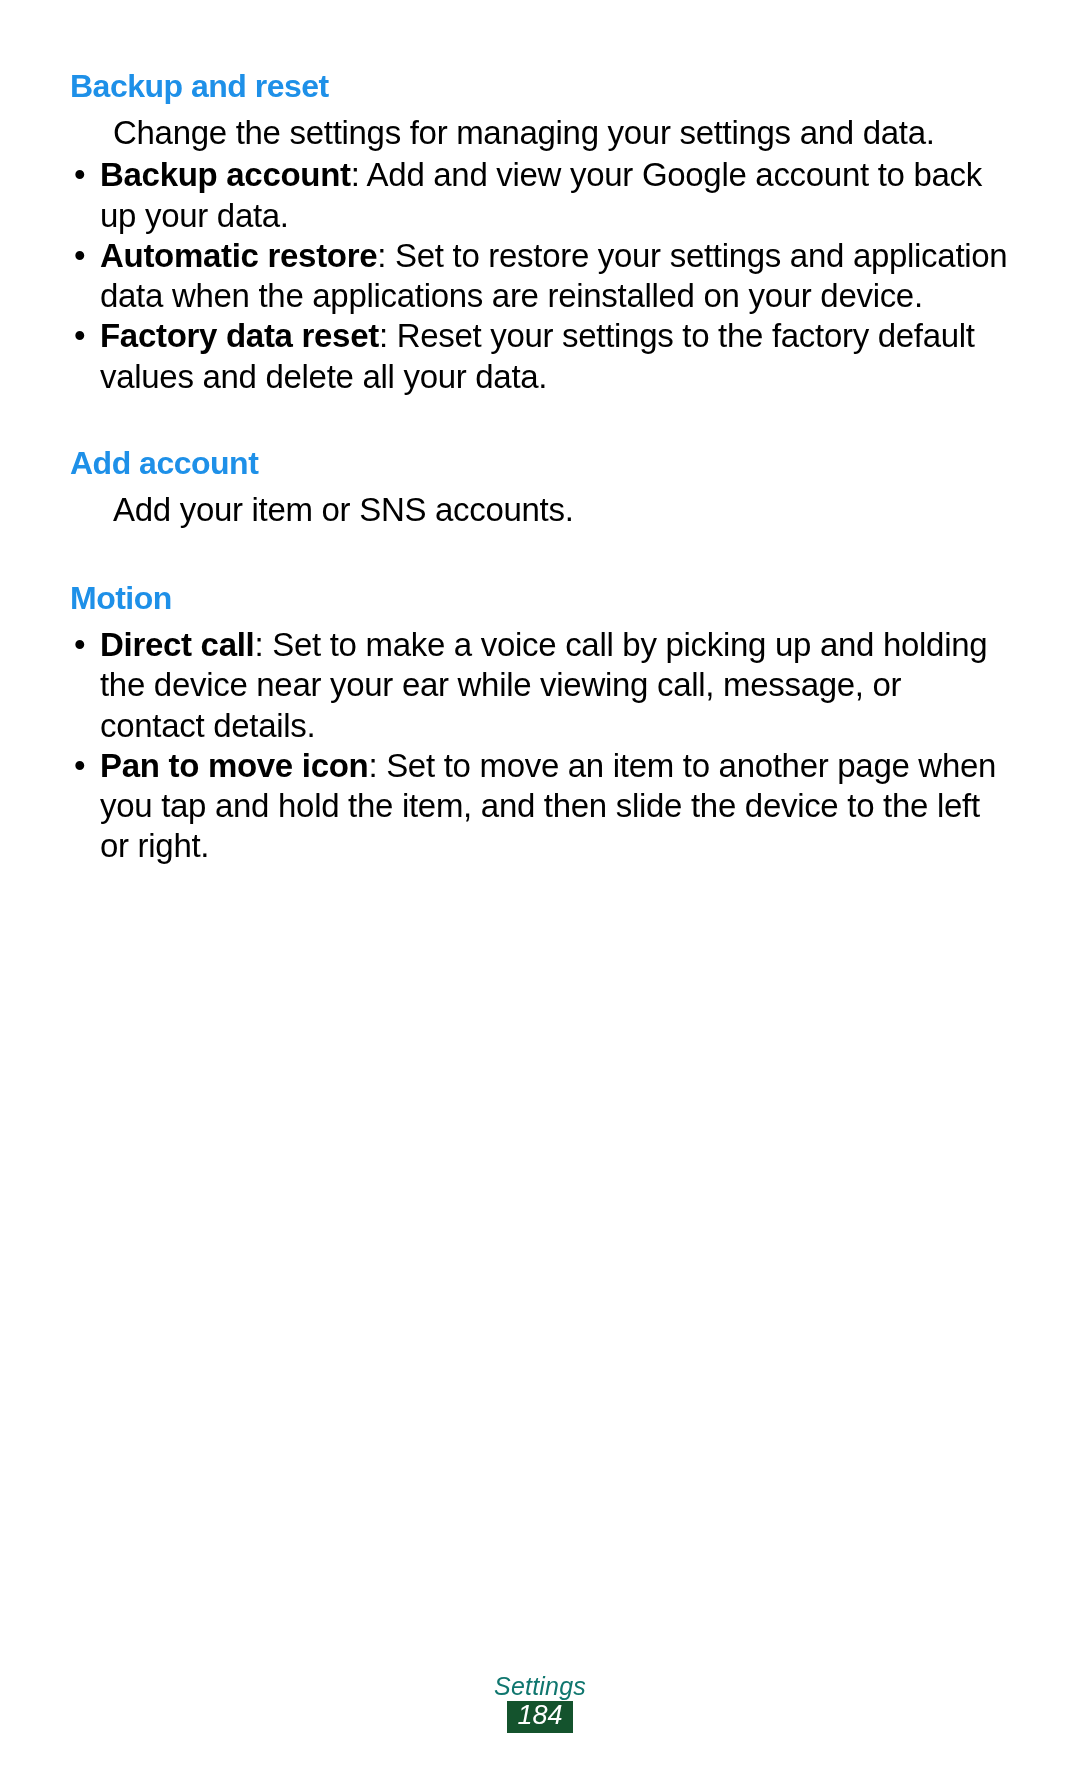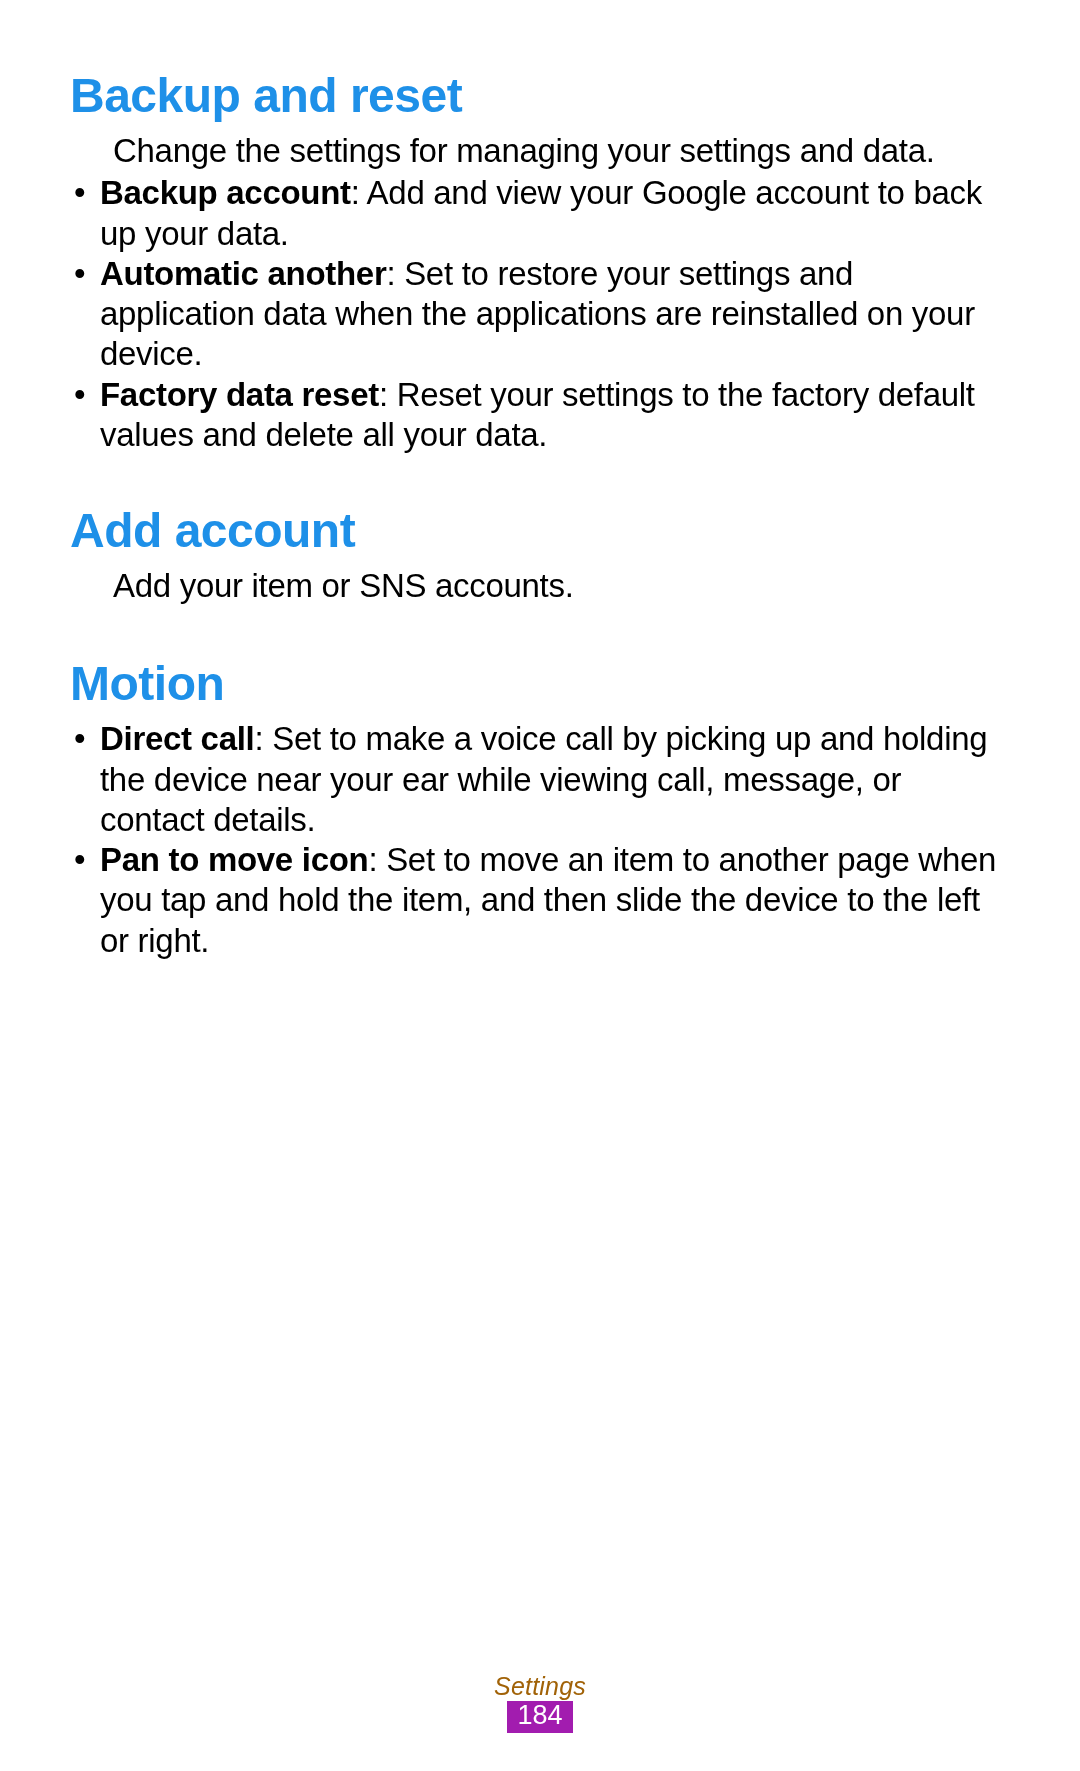--- a/index.html
+++ b/index.html
@@ -13,21 +13,21 @@
       background: #ffffff;
       font-family: "Myriad Pro", "Segoe UI", Arial, sans-serif;
       position: relative;
       color: #000000;
     }
     .page-content {
       padding: 68px 70px 0 70px;
     }
     .section-heading {
       color: #1e90e8;
-      font-size: 48px;
+      font-size: 32px;
       font-weight: 700;
       margin-bottom: 8px;
       letter-spacing: -0.5px;
     }
     .section-intro {
       font-size: 33px;
       line-height: 1.22;
       color: #000000;
       margin-bottom: 2px;
       letter-spacing: -0.3px;
@@ -63,43 +63,44 @@
     .footer {
       position: absolute;
       bottom: 38px;
       left: 0;
       width: 100%;
       text-align: center;
     }
     .footer-label {
       font-style: italic;
       font-size: 25px;
-      color: #a16207;
+      color: #0f766e;
       letter-spacing: 0.2px;
     }
     .page-number-box {
       display: inline-block;
-      background: #a21caf;
+      background: #14532d;
       color: #ffffff;
+      font-style: italic;
       font-size: 27px;
       padding: 0px 10px 2px 10px;
       margin-top: 0px;
       line-height: 1.1;
     }
   </style>
 </head>
 <body>
 
 <div class="page-content">
 
   <h2 class="section-heading">Backup and reset</h2>
   <p class="section-intro">Change the settings for managing your settings and data.</p>
   <ul class="bullet-list">
     <li class="bullet-item"><span class="bullet-bold">Backup account</span><span>: Add and view your Google account to back up your data.</span></li>
-    <li class="bullet-item"><span class="bullet-bold">Automatic another</span><span>: Set to restore your settings and application data when the applications are reinstalled on your device.</span></li>
+    <li class="bullet-item"><span class="bullet-bold">Automatic restore</span><span>: Set to restore your settings and application data when the applications are reinstalled on your device.</span></li>
     <li class="bullet-item"><span class="bullet-bold">Factory data reset</span><span>: Reset your settings to the factory default values and delete all your data.</span></li>
   </ul>
 
   <div class="section-gap"></div>
 
   <h2 class="section-heading">Add account</h2>
   <p class="section-intro">Add your item or SNS accounts.</p>
 
   <div class="section-gap"></div>
 

